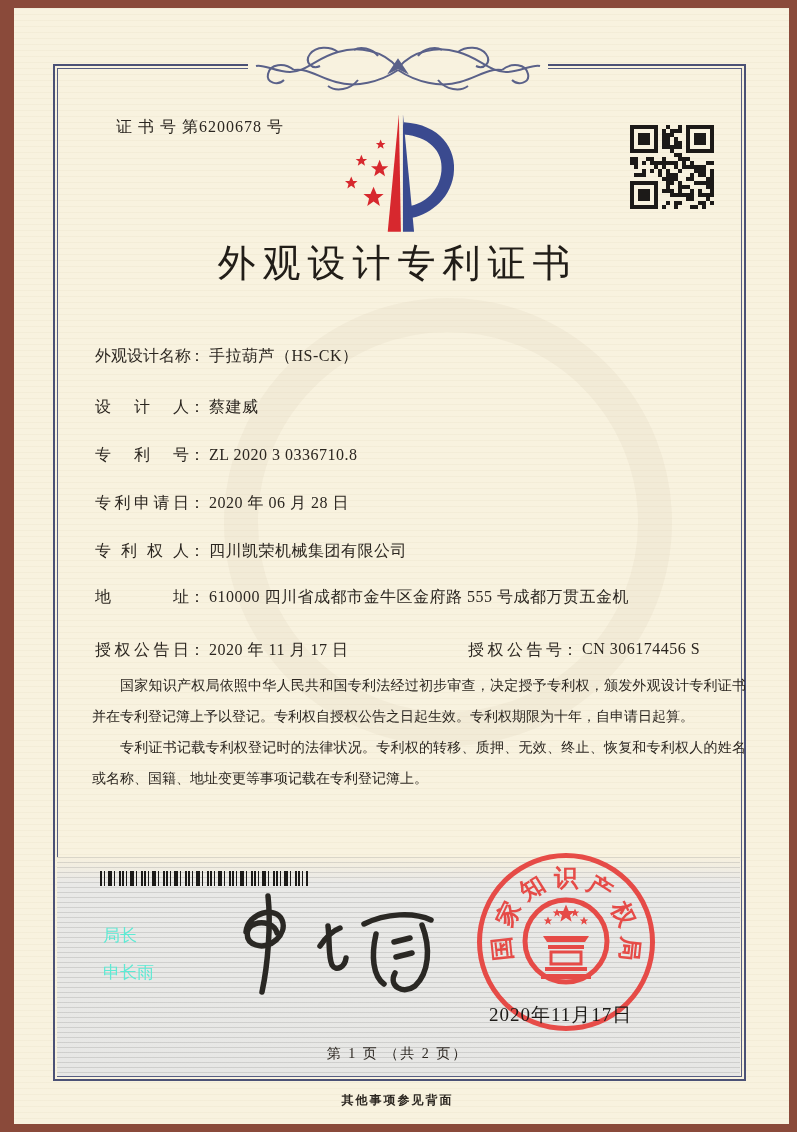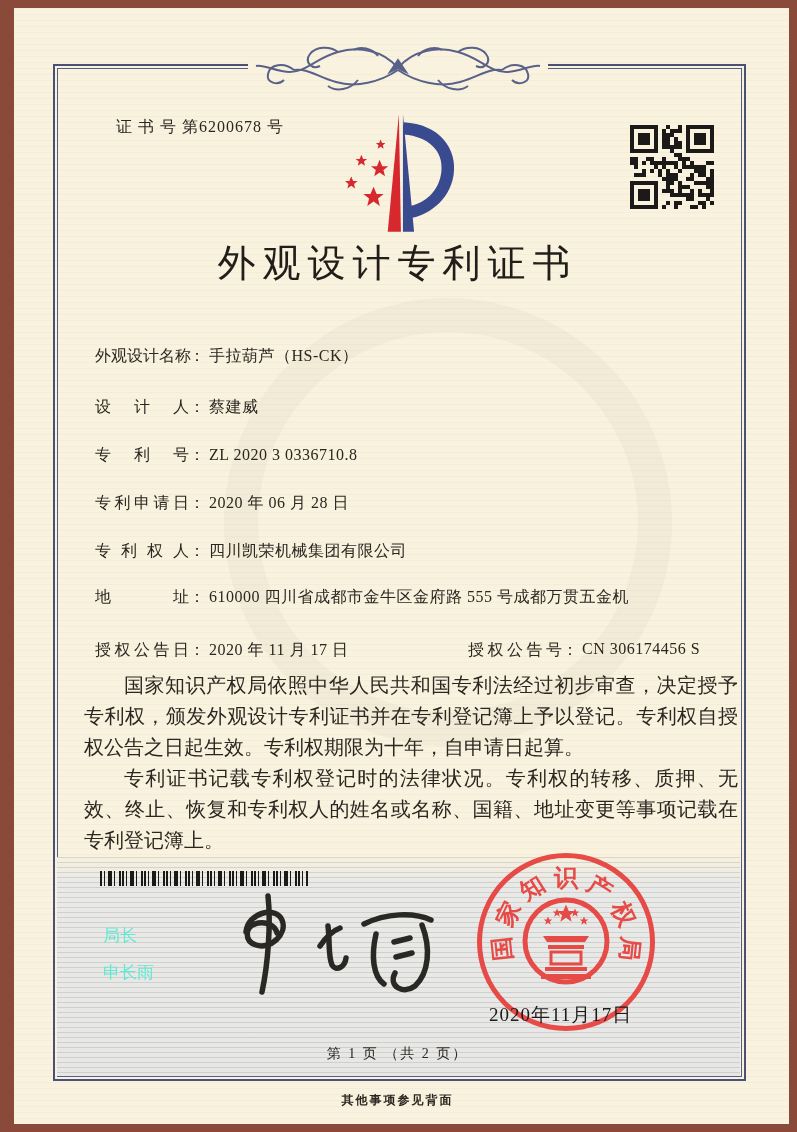--- a/index.html
+++ b/index.html
@@ -41,22 +41,22 @@
   .lbl{
     display:inline-block;width:94px;text-align:justify;text-align-last:justify;
     vertical-align:top;
   }
   .colon{display:inline-block;vertical-align:top;}
   .val{display:inline-block;vertical-align:top;letter-spacing:.5px;}
   .addr-lines{display:inline-block;vertical-align:top;white-space:normal;width:545px;}
   .addr-lines span{display:block;letter-spacing:.5px;}
   .grant-row{position:absolute;left:95px;top:640px;font-size:16px;white-space:nowrap;}
   .body-text{
-    position:absolute;left:84px;top:670px;width:654px;
-    font-size:20px;line-height:31px;text-align:justify;
+    position:absolute;left:92px;top:670px;width:654px;
+    font-size:14px;line-height:31px;text-align:justify;
   }
   .body-text p{margin:0;text-indent:2em;}
   .band{
     position:absolute;left:57px;top:857px;width:683px;height:219px;
     background:
       repeating-linear-gradient(180deg, rgba(150,150,148,.30) 0 1px, rgba(0,0,0,0) 1px 5px),
       linear-gradient(180deg,#f6f0de 0px,#e9e9e7 26px,#e7e7e5 100%);
   }
   .barcode{
     position:absolute;left:100px;top:871px;width:208px;height:15px;

